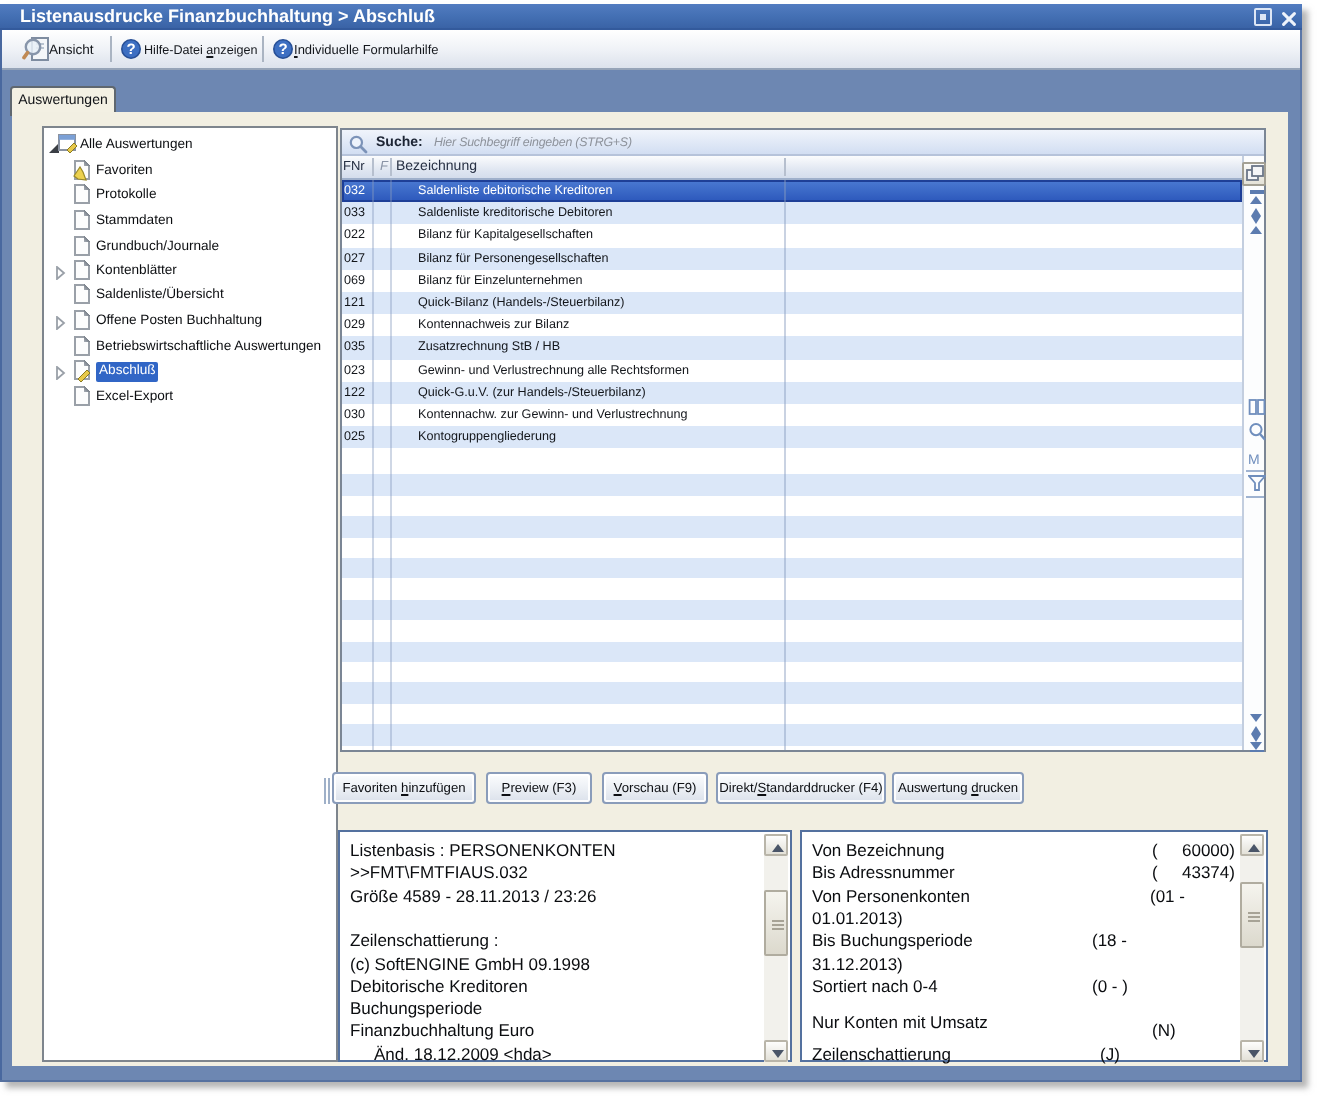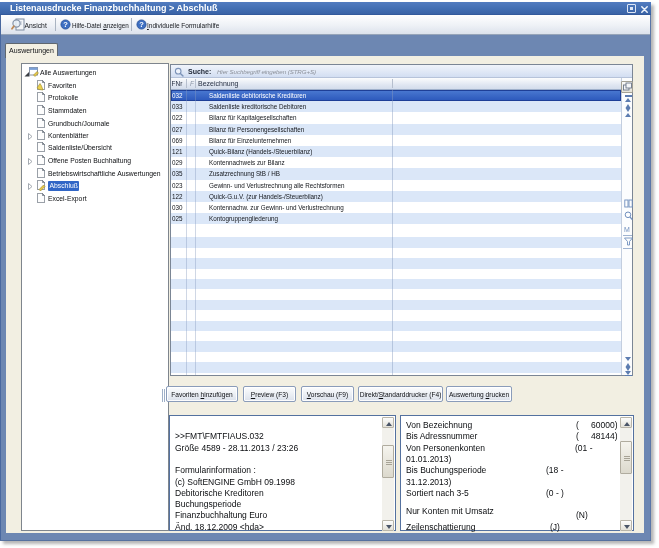--- a/index.html
+++ b/index.html
@@ -307,54 +307,55 @@
     </div>
   </div>
   <div class="abs" style="left:161.5px;top:387px;width:1px;height:13px;background:#9fb0c8"></div>
   <div class="abs" style="left:164px;top:387px;width:1px;height:13px;background:#9fb0c8"></div>
   <div class="btn" style="left:166px;width:72px">Favoriten <span style="text-decoration:underline">h</span>inzufügen</div>
   <div class="btn" style="left:243px;width:53px"><span style="text-decoration:underline">P</span>review (F3)</div>
   <div class="btn" style="left:301px;width:53px"><span style="text-decoration:underline">V</span>orschau (F9)</div>
   <div class="btn" style="left:358px;width:85px">Direkt/<span style="text-decoration:underline">S</span>tandarddrucker (F4)</div>
   <div class="btn" style="left:446px;width:66px">Auswertung <span style="text-decoration:underline">d</span>rucken</div>
   <div class="bpanel" style="left:169px;width:227px">
+    <div class="bline" style="left:5px;top:4px">Listenbasis : PERSONENKONTEN</div>
     <div class="bline" style="left:5px;top:15.3px">&gt;&gt;FMT\FMTFIAUS.032</div>
     <div class="bline" style="left:5px;top:26.6px">Größe 4589 - 28.11.2013 / 23:26</div>
-    <div class="bline" style="left:5px;top:49.2px">Formularinformation :</div>
+    <div class="bline" style="left:5px;top:49.2px">Zeilenschattierung :</div>
     <div class="bline" style="left:5px;top:60.5px">(c) SoftENGINE GmbH 09.1998</div>
     <div class="bline" style="left:5px;top:71.8px">Debitorische Kreditoren</div>
     <div class="bline" style="left:5px;top:83.1px">Buchungsperiode</div>
     <div class="bline" style="left:5px;top:94.4px">Finanzbuchhaltung Euro</div>
-    <div class="bline" style="left:5px;top:105.7px">Änd. 18.12.2009 &lt;hda&gt;</div>
+    <div class="bline" style="left:17px;top:105.7px">Änd. 18.12.2009 &lt;hda&gt;</div>
     <div class="sb" style="left:212px;height:114px">
       <div class="sbbtn" style="top:0">
             <div class="uarr"></div>
           </div>
       <div class="sbthumb" style="top:28px;height:33px">
             <div class="grip" style="top:14px"></div>
           </div>
       <div class="sbbtn" style="bottom:0">
             <div class="darr"></div>
           </div>
     </div>
   </div>
   <div class="bpanel" style="left:400px;width:234px">
     <div class="bline" style="left:5px;top:4px">Von Bezeichnung</div>
     <div class="bline" style="left:175px;top:4px">(</div>
     <div class="bline" style="left:190px;top:4px">60000)</div>
     <div class="bline" style="left:5px;top:15.3px">Bis Adressnummer</div>
     <div class="bline" style="left:175px;top:15.3px">(</div>
-    <div class="bline" style="left:190px;top:15.3px">48144)</div>
+    <div class="bline" style="left:190px;top:15.3px">43374)</div>
     <div class="bline" style="left:5px;top:26.6px">Von Personenkonten</div>
     <div class="bline" style="left:174px;top:26.6px">(01 -</div>
     <div class="bline" style="left:5px;top:37.9px">01.01.2013)</div>
     <div class="bline" style="left:5px;top:49.2px">Bis Buchungsperiode</div>
     <div class="bline" style="left:145px;top:49.2px">(18 -</div>
     <div class="bline" style="left:5px;top:60.5px">31.12.2013)</div>
-    <div class="bline" style="left:5px;top:71.8px">Sortiert nach 3-5</div>
+    <div class="bline" style="left:5px;top:71.8px">Sortiert nach 0-4</div>
     <div class="bline" style="left:145px;top:71.8px">(0 - )</div>
     <div class="bline" style="left:5px;top:90px">Nur Konten mit Umsatz</div>
     <div class="bline" style="left:175px;top:94.4px">(N)</div>
     <div class="bline" style="left:5px;top:105.7px">Zeilenschattierung</div>
     <div class="bline" style="left:149px;top:105.7px">(J)</div>
     <div class="sb" style="left:219px;height:114px">
       <div class="sbbtn" style="top:0">
             <div class="uarr"></div>
           </div>
       <div class="sbthumb" style="top:24px;height:33px">

